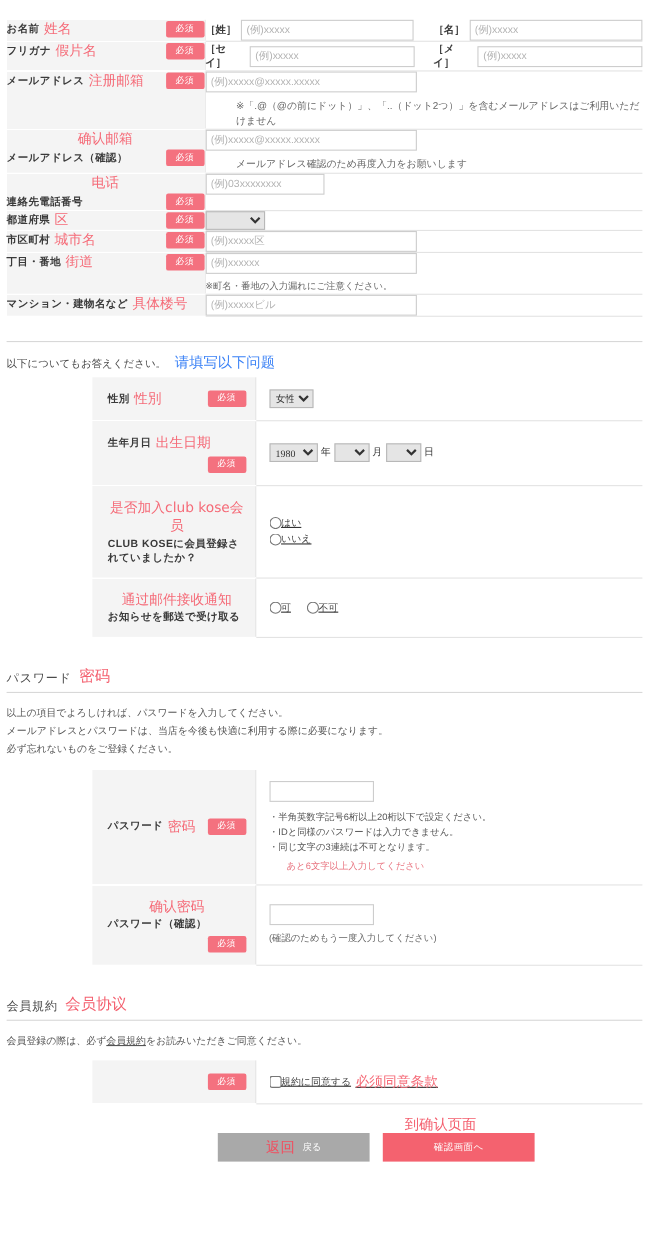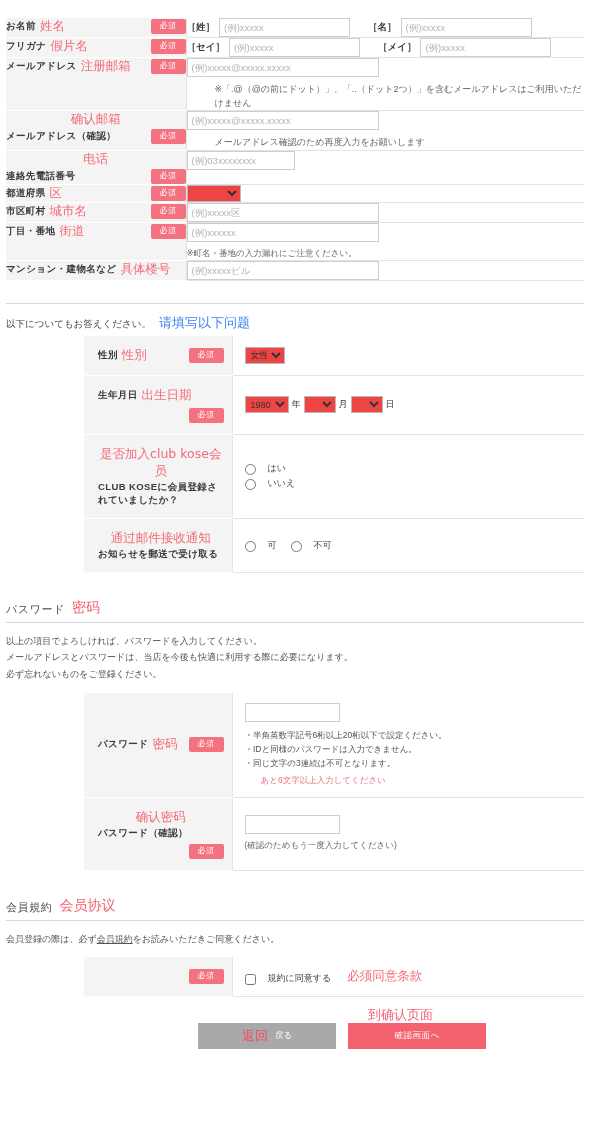--- a/index.html
+++ b/index.html
@@ -56,47 +56,47 @@
     font-size:9.5px;
     color:#333;
     border:1px solid #cdcdcd;
     background:#fff;
     height:19px;
     padding:1px 4px;
     outline:none;
   }
   input::placeholder { color:#b3b3b3; }
   select {
-    font-family:Liberation Sans, sans-serif;
+    font-family:Liberation Serif, serif;
     font-size:9px;
     border:1px solid #b8b8b8;
-    background:#ef4444;
+    background:#e5e5e5;
     height:17px;
     padding:0 1px;
     color:#333;
   }
-  .in-name { width:131px; }
+  .in-name { width:157px; }
   .in-mail { width:192px; }
   .in-tel { width:108px; }
   .in-zip { width:86px; }
   .in-wide { width:192px; }
   .in-pw { width:95px; }
 
   .bracket { font-size:9.5px; font-weight:bold; color:#3a3a3a; margin-right:4px; }
   .inline-row { display:flex; align-items:center; }
   .gap { width:18px; display:inline-block; }
   .note { font-size:9px; color:#666; margin-top:6px; line-height:1.5;padding-left:28px; }
   .note-sm { font-size:8.5px; color:#666; margin-top:5px; line-height:1.55; }
   .hint-red { font-size:8.5px; color:#e8737f; margin-top:5px;margin-left:16px; }
   .bullets { margin:6px 0 0 0; padding:0; list-style:none; }
   .bullets li { font-size:8.5px; color:#555; line-height:1.65; }
   .unit { font-size:9px; color:#333; margin:0 3px; }
 
   
-  .radio-line { display:flex; align-items:flex-end; gap:12px; margin:1px 0; }
+  .radio-line { display:flex; align-items:center; gap:0; margin:1px 0;text-decoration:underline; }
   .radio-line + .radio-line { margin-top:2px; }
   .radio-inline { display:flex; align-items:center; gap:14px; }
   input[type=radio], input[type=checkbox] { margin:0; width:11px; height:11px; }
   .rl { font-size:9px; color:#444; }
 
   
   .sect { margin:26px 0 0 6px; width:578px; }
   .sect-hd { display:flex; align-items:flex-end; gap:7px; padding-bottom:5px; }
   .sect-hd .jp-h { font-size:11px; color:#4a4a4a; letter-spacing:0.6px; }
   .sect-hd .cn-h { font-size:14px; color:#f4606f; font-family:"DejaVu Sans","Liberation Sans",sans-serif; }

